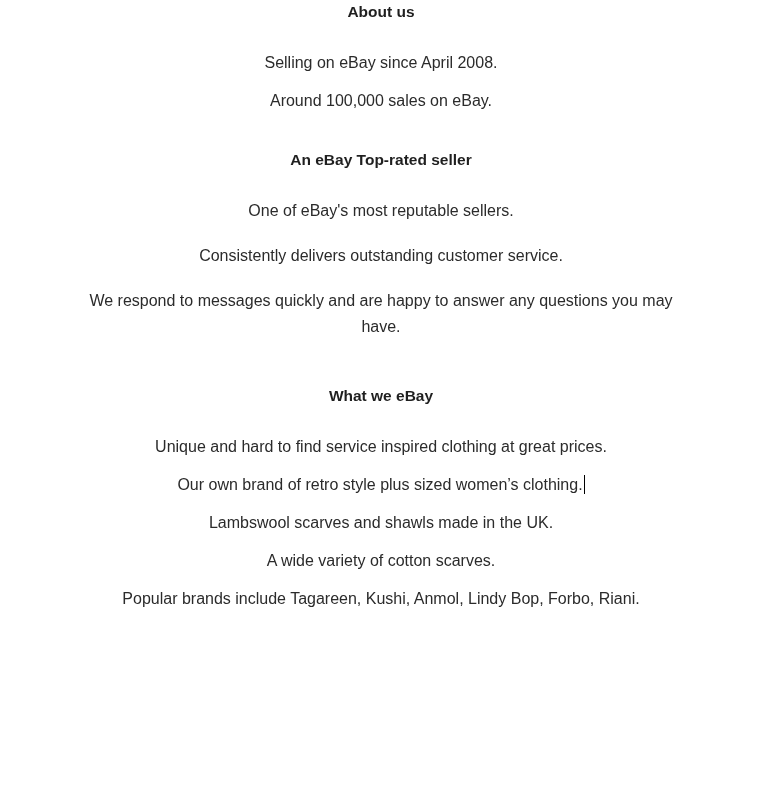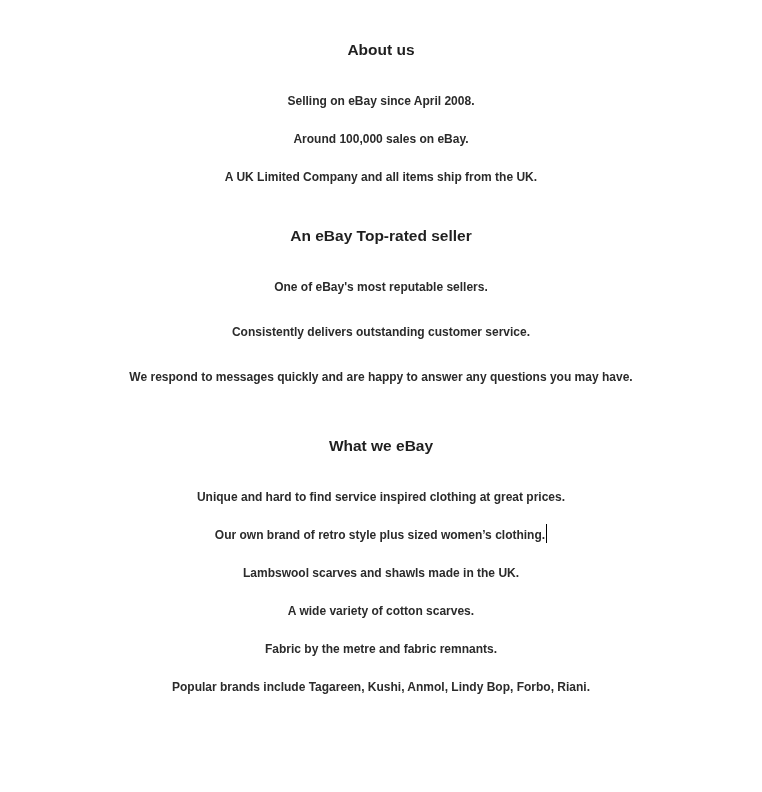--- a/index.html
+++ b/index.html
@@ -10,36 +10,35 @@
       width: 762px;
       height: 792px;
       background: #ffffff;
       font-family: "Liberation Sans", sans-serif;
       color: #2b2b2b;
       overflow: hidden;
     }
     .doc {
       width: 622px;
       margin: 0 auto;
-      padding-top: 38px;
       text-align: center;
     }
     section {
       margin: 0 0 34px 0;
     }
     h2 {
       font-size: 15.5px;
       font-weight: 700;
       line-height: 24px;
       margin: 0 0 26px 0;
       color: #1f1f1f;
     }
     p {
-      font-size: 12px;
-      font-weight: 700;
+      font-size: 16px;
+      font-weight: 400;
       line-height: 26px;
       margin: 0 0 12px 0;
     }
     .sec-middle p {
       margin-bottom: 19px;
     }
     .sec-middle {
       margin-bottom: 44px;
       margin-top: 30px;
     }
@@ -54,33 +53,31 @@
   </style>
 </head>
 <body>
 
 <main class="doc">
 
   <section>
     <h2>About us</h2>
     <p>Selling on eBay since April 2008.</p>
     <p>Around 100,000 sales on eBay.</p>
-    <p>A UK Limited Company and all items ship from the UK.</p>
   </section>
 
   <section class="sec-middle">
     <h2>An eBay Top-rated seller</h2>
     <p>One of eBay's most reputable sellers.</p>
     <p>Consistently delivers outstanding customer service.</p>
     <p>We respond to messages quickly and are happy to answer any questions you may have.</p>
   </section>
 
   <section>
     <h2>What we eBay</h2>
     <p>Unique and hard to find service inspired clothing at great prices.</p>
     <p><span>Our own brand of retro style plus sized women’s clothing.</span><span class="caret"></span></p>
     <p>Lambswool scarves and shawls made in the UK.</p>
     <p>A wide variety of cotton scarves.</p>
-    <p>Fabric by the metre and fabric remnants.</p>
     <p>Popular brands include Tagareen, Kushi, Anmol, Lindy Bop, Forbo, Riani.</p>
   </section>
 
 </main>
 
 </body></html>

